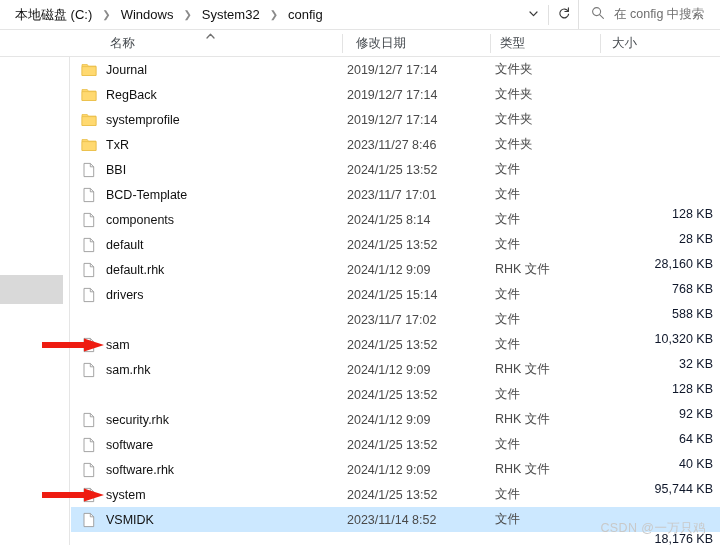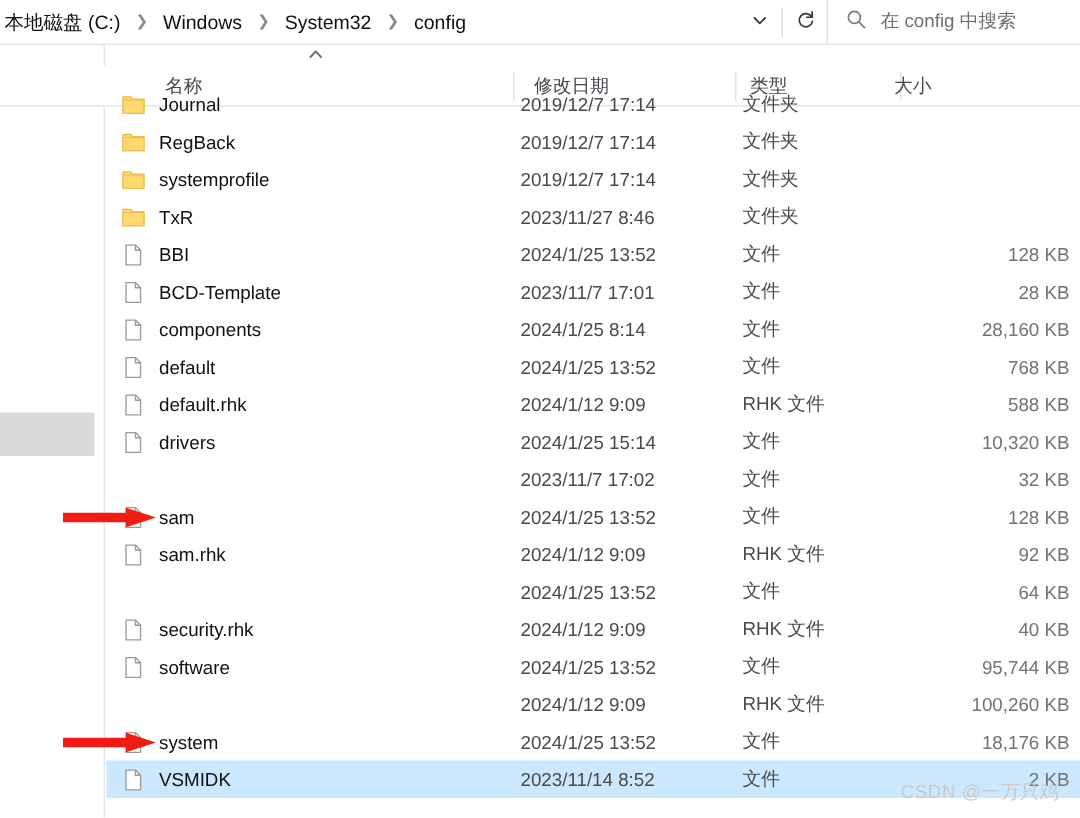--- a/index.html
+++ b/index.html
@@ -26,20 +26,21 @@
     width: 720px; height: 30px;
     display: flex;
     align-items: center;
     background: #ffffff;
     border-bottom: 1px solid #e5e5e5;
     box-sizing: border-box;
   }
   .crumbs {
     display: flex;
     align-items: center;
+    padding-left: 12px;
     flex: 1 1 auto;
     min-width: 0;
     height: 100%;
   }
   .crumb {
     font-size: 13px;
     color: #101010;
     white-space: nowrap;
     padding: 2px 3px;
     line-height: 1;
@@ -60,21 +61,21 @@
     color: #444;
     flex: 0 0 auto;
   }
   .addr-divider {
     width: 1px;
     height: 20px;
     background: #e0e0e0;
     flex: 0 0 auto;
   }
   .searchbox {
-    width: 169px;
+    width: 142px;
     height: 29px;
     flex: 0 0 auto;
     display: flex;
     align-items: center;
     border-left: 1px solid #e0e0e0;
     box-sizing: border-box;
     padding-left: 12px;
   }
   .search-ph {
     font-size: 12.5px;
@@ -84,21 +85,20 @@
   }
 
   
   .colheader {
     position: absolute;
     left: 0; top: 30px;
     width: 720px; height: 27px;
     box-sizing: border-box;
     border-bottom: 1px solid #e5e5e5;
     background: #ffffff;
-    margin-top: 14px;
   }
   .col {
     position: absolute;
     top: 0;
     height: 27px;
     display: flex;
     align-items: center;
     font-size: 12.5px;
     color: #43484d;
     box-sizing: border-box;
@@ -175,21 +175,22 @@
     color: #4a4a4a;
   }
   .cell-type {
     left: 424px;
     color: #4a4a4a;
   }
   .cell-size {
     left: 495px;
     width: 147px;
     justify-content: flex-end;
-    color: #737373;
+    color: #0f172a;
+    margin-top: 44px;
   }
   .icon-wrap {
     width: 16px;
     height: 16px;
     margin: 0 9px 0 10px;
     flex: 0 0 auto;
     display: block;
   }
   .icon-wrap svg { display: block; }
 
@@ -260,21 +261,21 @@
   <div class="sidebar-block"></div>
 </div>
 
 <div class="colheader">
   <div class="col" style="left:110px;">名称</div>
   <div class="col-sep" style="left:342px;"></div>
   <div class="col" style="left:356px;">修改日期</div>
   <div class="col-sep" style="left:490px;"></div>
   <div class="col" style="left:500px;">类型</div>
   <div class="col-sep" style="left:600px;"></div>
-  <div class="col" style="left:596px;text-align:center;">大小</div>
+  <div class="col" style="left:612px;text-align:center;">大小</div>
 </div>
 <div class="sortcaret">
   <svg width="9" height="6" viewBox="0 0 9 6">
     <path d="M1 5 L4.5 1.3 L8 5" fill="none" stroke="#707070" stroke-width="1.3" stroke-linecap="round" stroke-linejoin="round"></path>
   </svg>
 </div>
 
 <div class="filelist" id="filelist">
     <div class="row">
       <div class="cell cell-name">
@@ -476,20 +477,29 @@
             <path d="M9.3 1.4 v3.4 h3.4" fill="none" stroke="#9a9a9a" stroke-width="0.9" stroke-linejoin="round"></path>
           </svg>
         </span>
         <span>software</span>
       </div>
       <div class="cell cell-date">2024/1/25 13:52</div>
       <div class="cell cell-type">文件</div>
       <div class="cell cell-size">95,744 KB</div>
     </div>
     <div class="row">
+      <div class="cell cell-name">
+        <span class="icon-wrap">
+          <svg width="16" height="16" viewBox="0 0 16 16">
+            <path d="M3 1.4 h6.3 l3.4 3.4 v9.8 H3 Z" fill="#ffffff" stroke="#9a9a9a" stroke-width="0.9" stroke-linejoin="round"></path>
+            <path d="M9.3 1.4 v3.4 h3.4" fill="none" stroke="#9a9a9a" stroke-width="0.9" stroke-linejoin="round"></path>
+          </svg>
+        </span>
+        <span>software.rhk</span>
+      </div>
       <div class="cell cell-date">2024/1/12 9:09</div>
       <div class="cell cell-type">RHK 文件</div>
       <div class="cell cell-size">100,260 KB</div>
     </div>
     <div class="row">
       <div class="cell cell-name">
         <span class="icon-wrap">
           <svg width="16" height="16" viewBox="0 0 16 16">
             <path d="M3 1.4 h6.3 l3.4 3.4 v9.8 H3 Z" fill="#ffffff" stroke="#9a9a9a" stroke-width="0.9" stroke-linejoin="round"></path>
             <path d="M9.3 1.4 v3.4 h3.4" fill="none" stroke="#9a9a9a" stroke-width="0.9" stroke-linejoin="round"></path>

